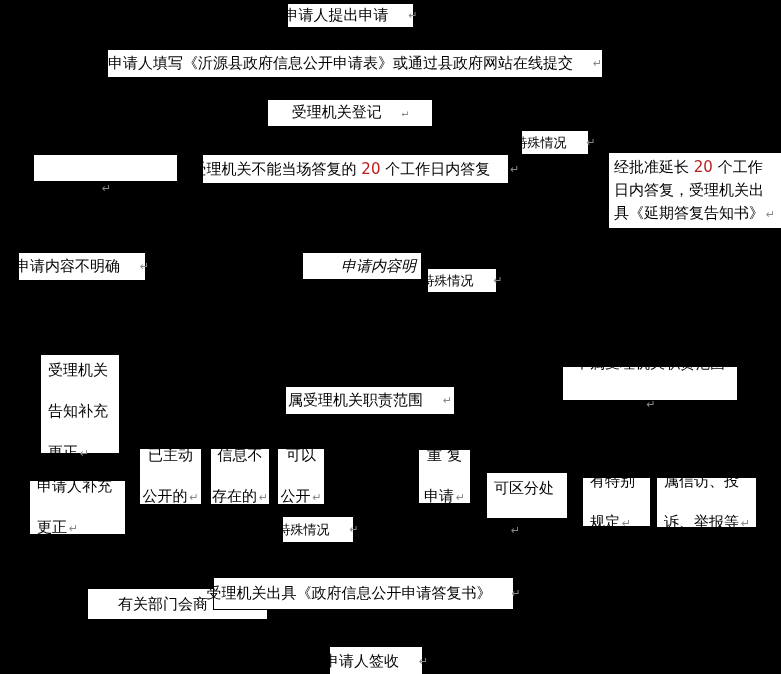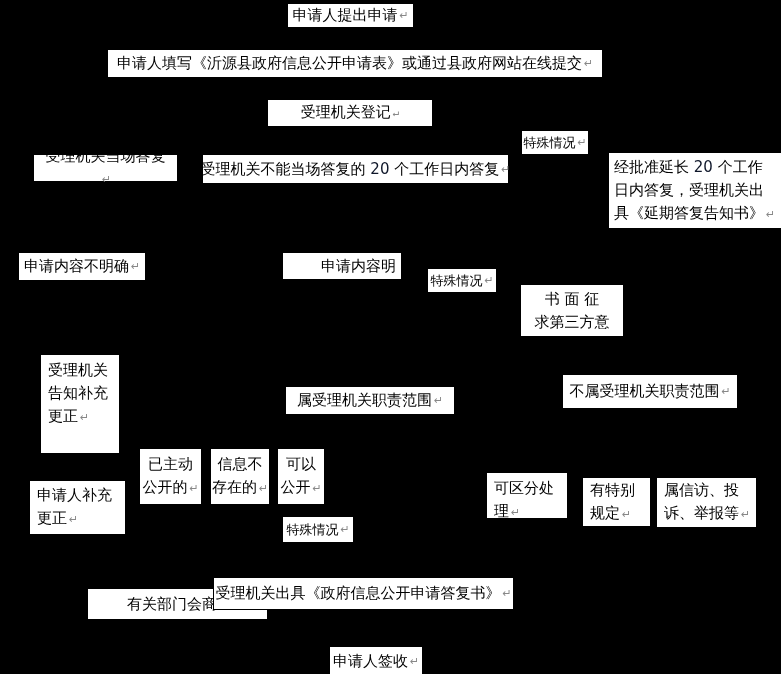--- a/index.html
+++ b/index.html
@@ -1,29 +1,29 @@
 <!DOCTYPE html>
 <html><head>
 <meta charset="utf-8">
 <style>
   html,body{margin:0;padding:0;background:#000;}
   .canvas{position:relative;width:781px;height:674px;background:#000;overflow:hidden;
           font-family:"DejaVu Sans",sans-serif;}
   .box{position:absolute;background:#fff;color:#000;box-sizing:border-box;
        display:flex;align-items:center;justify-content:center;text-align:center;
-       font-size:15px;line-height:23px;white-space:nowrap;border:1px solid #000;}
+       font-size:15px;line-height:23px;white-space:nowrap;border:1px solid #000;gap:18px;}
   .small{font-size:13px;}
   .multi{flex-direction:column;}
   .leftal{align-items:flex-start;justify-content:center;text-align:left;padding-left:7px;margin-top:25px;}
   .topal{justify-content:flex-start;padding-top:4px;}
   .rightal{justify-content:flex-end;padding-right:5px;}
   .wrap{white-space:normal;display:block;text-align:left;padding:3px 5px;}
   .line{display:block;}
   .ret{color:#888;font-size:11px;margin-left:2px;}
-  .num{color:#0f172a;}
+  .num{color:#b91c1c;}
 </style>
 </head>
 <body>
 
 <div class="canvas">
 
   <div class="box" style="left:287px;top:3px;width:127px;height:25px;">
     <span>申请人提出申请</span>
       <span class="ret">↵</span>
   </div>
@@ -55,46 +55,42 @@
 
   <div class="box" style="left:608px;top:152px;width:175px;height:77px;">
     <span class="wrap"><span>经批准延长 </span><span class="num">20</span><span> 个工作日内答复，受理机关出具《延期答复告知书》</span><span class="ret">↵</span></span>
   </div>
 
   <div class="box" style="left:18px;top:252px;width:128px;height:29px;">
     <span>申请内容不明确</span>
       <span class="ret">↵</span>
   </div>
 
-  <div class="box rightal" style="left:282px;top:252px;width:120px;height:28px;">
+  <div class="box rightal" style="left:302px;top:252px;width:120px;height:28px;font-style:italic;">
     <span>申请内容明</span>
   </div>
 
   <div class="box small" style="left:427px;top:268px;width:70px;height:25px;">
     <span>特殊情况</span>
       <span class="ret">↵</span>
   </div>
 
-  <div class="box multi" style="left:520px;top:284px;width:104px;height:53px;">
-    <span class="line">书 面 征</span>
-    <span class="line">求第三方意</span>
-  </div>
 
   <div class="box multi leftal topal" style="left:40px;top:329px;width:80px;height:100px;">
     <span class="line">受理机关</span>
     <span class="line">告知补充</span>
     <span class="line"><span>更正</span><span class="ret">↵</span></span>
   </div>
 
   <div class="box" style="left:285px;top:386px;width:170px;height:29px;">
     <span>属受理机关职责范围</span>
       <span class="ret">↵</span>
   </div>
 
-  <div class="box" style="left:562px;top:374px;width:176px;height:35px;">
+  <div class="box" style="left:562px;top:366px;width:176px;height:35px;flex-direction:column;">
     <span>不属受理机关职责范围</span>
       <span class="ret">↵</span>
   </div>
 
   <div class="box multi leftal" style="left:29px;top:455px;width:97px;height:55px;">
     <span class="line">申请人补充</span>
     <span class="line"><span>更正</span><span class="ret">↵</span></span>
   </div>
 
   <div class="box multi" style="left:139px;top:448px;width:63px;height:57px;">
@@ -106,20 +102,24 @@
     <span class="line">信息不</span>
     <span class="line"><span>存在的</span><span class="ret">↵</span></span>
   </div>
 
   <div class="box multi" style="left:277px;top:448px;width:48px;height:57px;">
     <span class="line">可以</span>
     <span class="line"><span>公开</span><span class="ret">↵</span></span>
   </div>
 
 
+  <div class="box multi" style="left:418px;top:449px;width:53px;height:55px;">
+    <span class="line">重 复</span>
+    <span class="line"><span>申请</span><span class="ret">↵</span></span>
+  </div>
 
   <div class="box multi leftal topal" style="left:486px;top:447px;width:82px;height:47px;">
     <span class="line">可区分处</span>
     <span class="line"><span>理</span><span class="ret">↵</span></span>
   </div>
 
   <div class="box multi leftal" style="left:582px;top:452px;width:69px;height:50px;">
     <span class="line">有特别</span>
     <span class="line"><span>规定</span><span class="ret">↵</span></span>
   </div>

